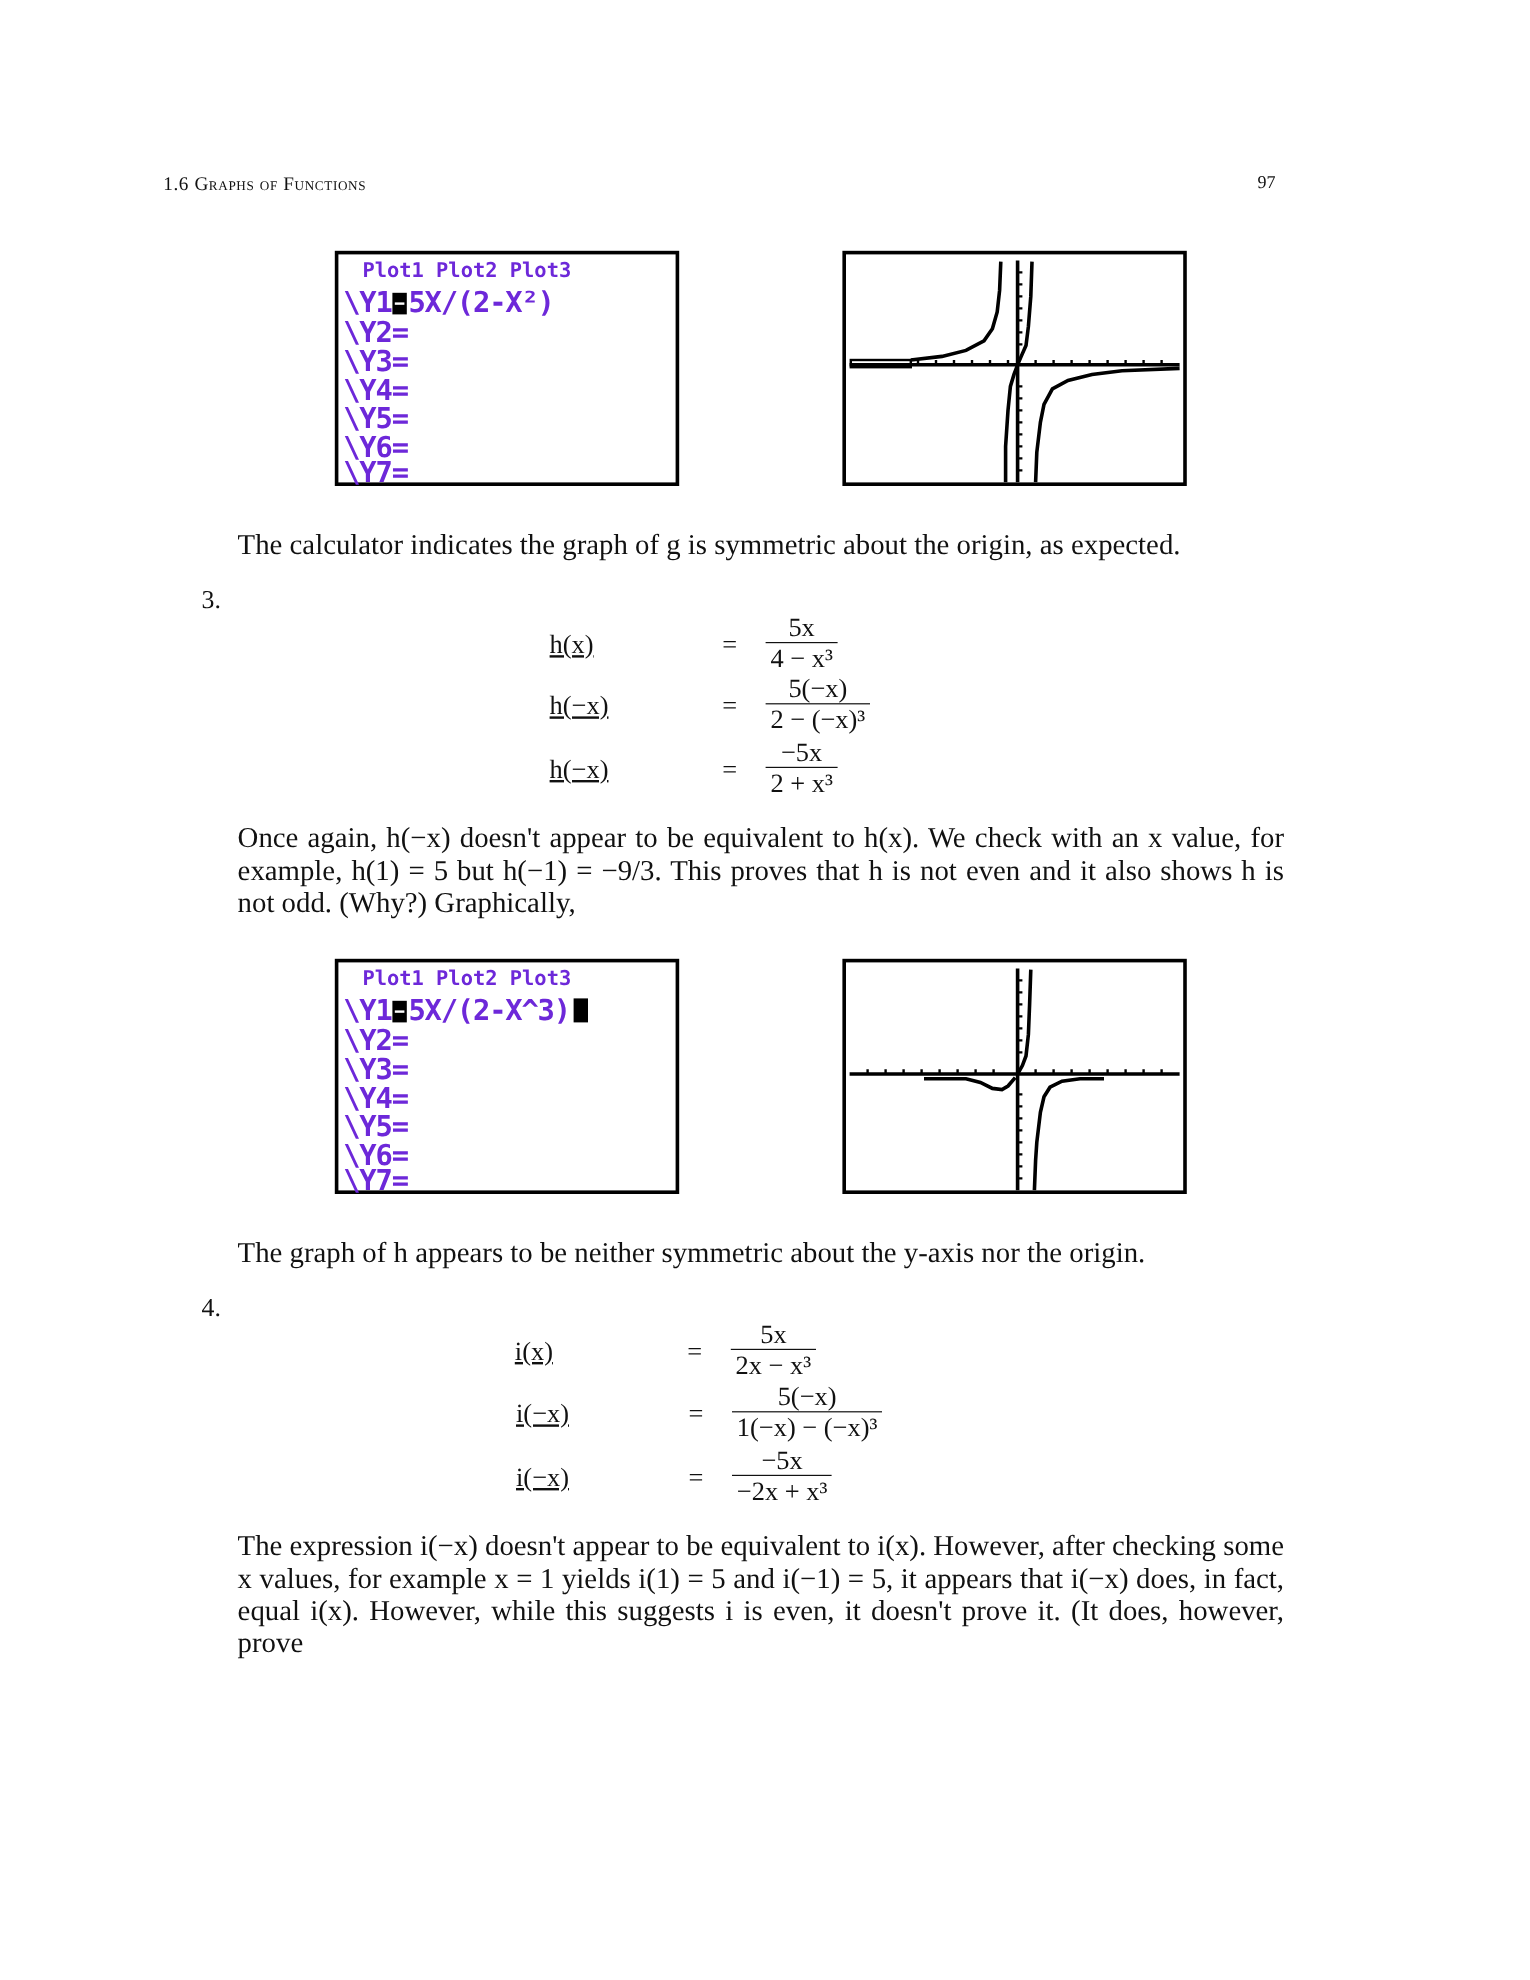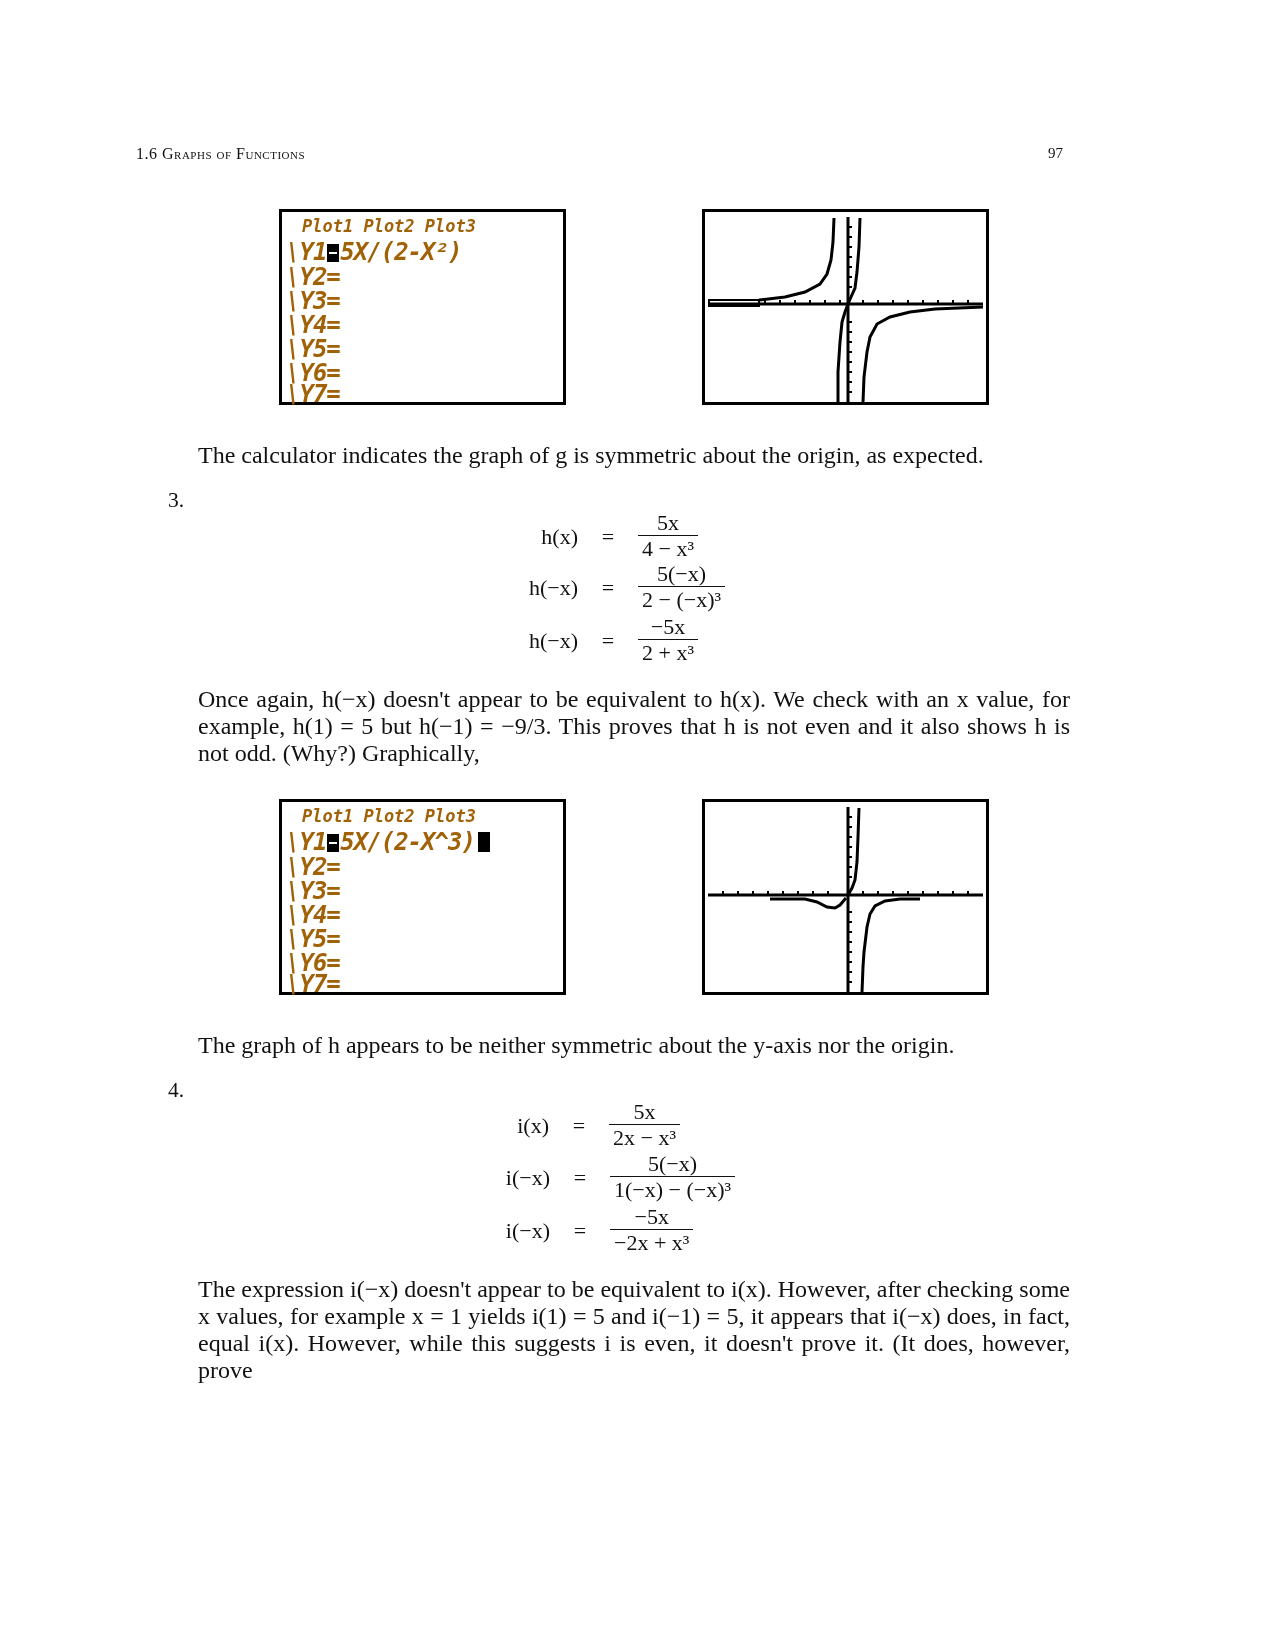--- a/index.html
+++ b/index.html
@@ -6,33 +6,33 @@
   body { width: 1275px; height: 1650px; position: relative; overflow: hidden;
          font-family: "Liberation Serif", "DejaVu Serif", serif; color: #111; }
   .abs { position: absolute; }
   .header-left { left: 136px; top: 145px; font-size: 16px; letter-spacing: 0.5px; font-variant: small-caps; }
   .header-right { left: 1048px; top: 145px; font-size: 15px; }
   .para { font-size: 24px; line-height: 27px; text-align: justify; }
   .item-num { font-size: 21.5px; }
 
   
   .calc { border: 3px solid #000; background: #fff; box-sizing: border-box; width: 287px; height: 196px; }
-  .calc-text { font-family: "DejaVu Sans Mono", "Liberation Mono", monospace; font-weight: bold; color: #a16207; font-style: italic; }
+  .calc-text { font-family: "DejaVu Sans Mono", "Liberation Mono", monospace; font-weight: bold; color: #6d28d9; }
   .plots-row { position: absolute; left: 20px; top: 4px; font-size: 17px; letter-spacing: 0px; }
   .yline { position: absolute; left: 4px; font-size: 24px; line-height: 24px; letter-spacing: -1px; }
   .cursor-box { display: inline-block; width: 12px; height: 18px; background: #000; vertical-align: -2px; margin: 0 1px; position: relative; }
   .cursor-box::after { content: ""; position: absolute; left: 2px; right: 2px; top: 8px; height: 2px; background: #fff; }
   .block-cursor { display: inline-block; width: 12px; height: 20px; background: #000; vertical-align: -2px; margin-left: 3px; }
 
   .graph svg { display: block; }
 
   
   .math { font-size: 22px; }
   .eq-row { position: absolute; display: flex; align-items: center; }
-  .lhs { text-align: right; width: 120px; }
+  .lhs { width: 120px; text-decoration: underline; }
   .eqsign { width: 60px; text-align: center; }
   .frac { display: inline-flex; flex-direction: column; align-items: center; }
   .frac .num { padding: 0 4px; line-height: 24px; }
   .frac .den { padding: 0 4px; border-top: 1.3px solid #111; line-height: 26px; }
 </style>
 </head>
 <body>
 
 <div class="abs header-left">1.6 Graphs of Functions</div>
 <div class="abs header-right">97</div>

